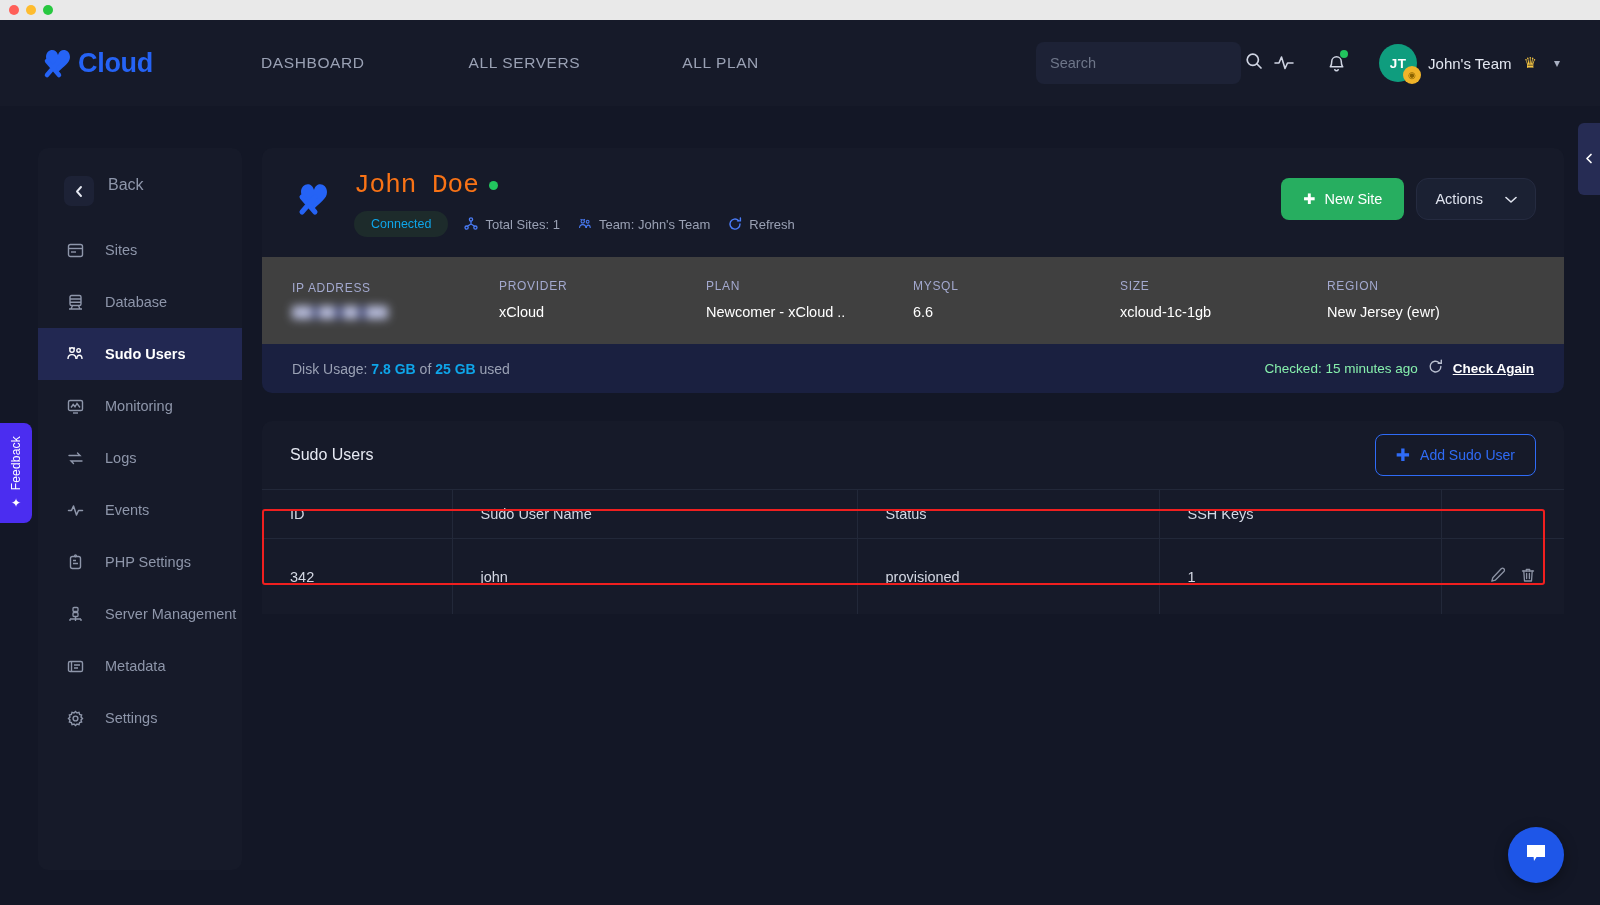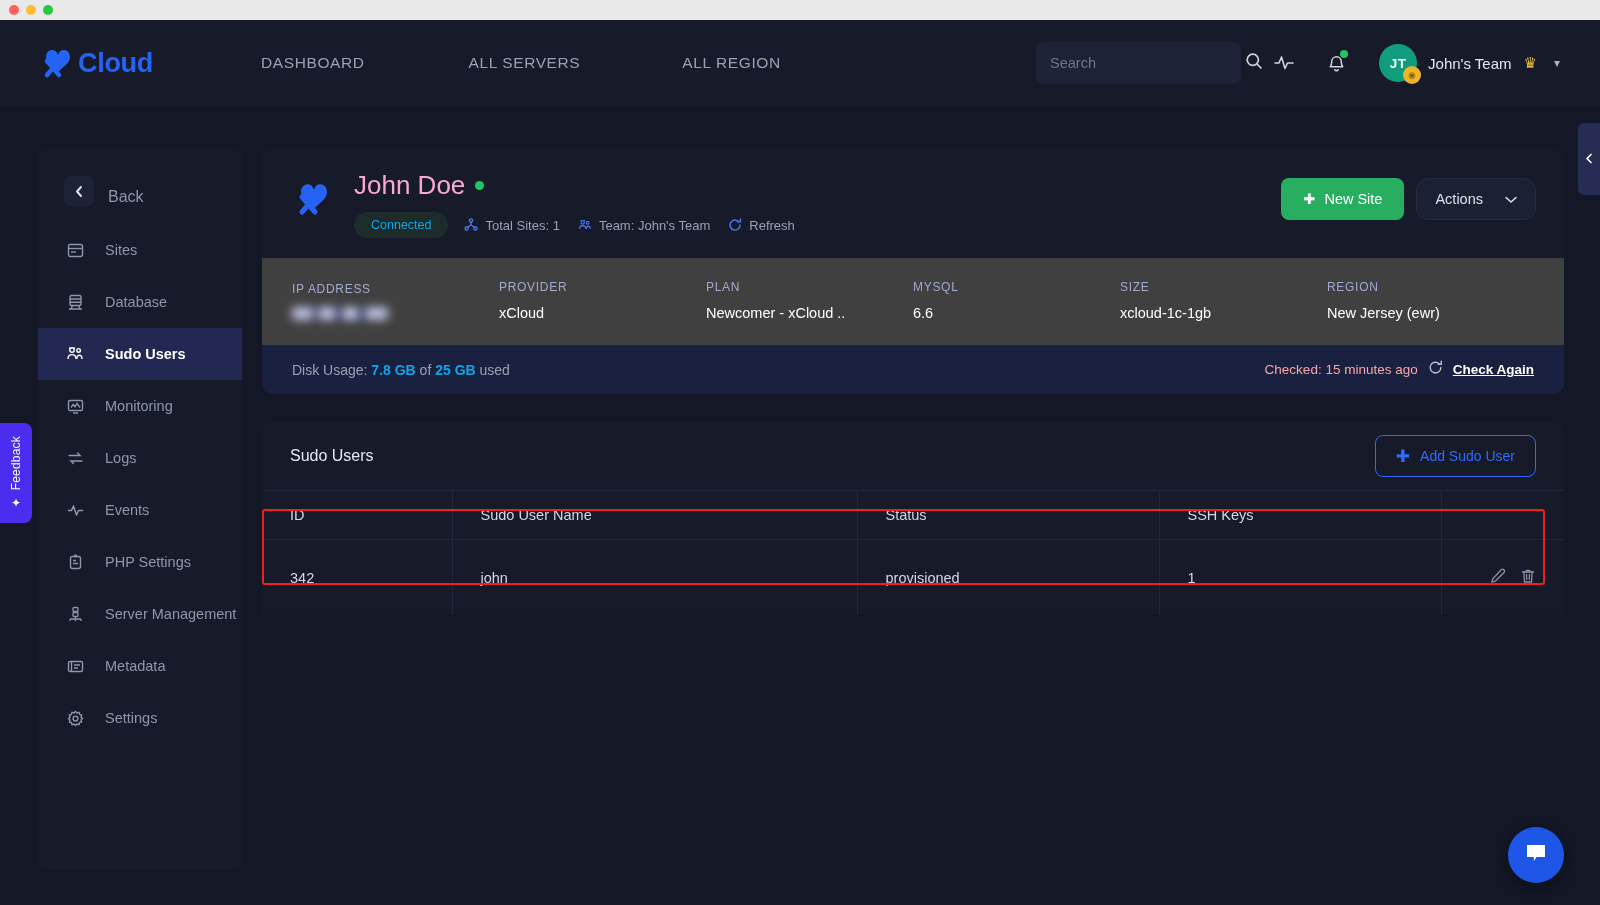--- a/index.html
+++ b/index.html
@@ -108,21 +108,21 @@
   
   .sidebar {
     width: 204px; margin-left: 38px;
     background: #161a29;
     border-radius: 10px;
     padding: 10px 0 22px 0;
     flex-shrink: 0;
     height: 722px;
   }
   .back-row {
-    display: flex; align-items: flex-end; gap: 14px;
+    display: flex; align-items: flex-start; gap: 14px;
     padding: 18px 0 18px 26px; cursor: pointer;
   }
   .back-sq {
     width: 30px; height: 30px; border-radius: 7px;
     background: #1d2236;
     display: flex; align-items: center; justify-content: center;
   }
   .back-label { color: #8e96aa; font-size: 16px; }
   .side-item {
     display: flex; align-items: center; gap: 21px;
@@ -145,21 +145,21 @@
 
   .server-head {
     background: #161a29;
     border-radius: 10px 10px 0 0;
     padding: 22px 28px 20px 30px;
     display: flex; align-items: flex-start;
   }
   .srv-logo { width: 44px; height: 42px; margin-top: 8px; flex-shrink: 0; }
   .srv-info { margin-left: 18px; }
   .srv-title-row { display: flex; align-items: center; gap: 10px; }
-  .srv-title { color: #f9a8d4; font-size: 26px; font-weight: normal; }
+  .srv-title { color: #f97316; font-size: 26px; font-weight: normal; font-family: Liberation Mono, monospace; }
   .online-dot { width: 9px; height: 9px; border-radius: 50%; background: #22c55e; }
   .srv-meta {
     display: flex; align-items: center; gap: 0; margin-top: 11px;
   }
   .pill-connected {
     background: #1d2b2b; color: #0ea5e9;
     font-size: 12.5px; padding: 6px 17px; border-radius: 20px;
     margin-right: 16px;
   }
   .meta-item {
@@ -208,21 +208,21 @@
   
   .disk-strip {
     background: #1a2040;
     border-radius: 0 0 10px 10px;
     padding: 15px 30px;
     display: flex; align-items: center;
   }
   .disk-text { color: #9aa1b4; font-size: 14px; }
   .disk-text b { color: #0ea5e9; font-weight: bold; }
   .disk-right { margin-left: auto; display: flex; align-items: center; gap: 10px; }
-  .checked-text { color: #fca5a5; font-size: 13.5px; }
+  .checked-text { color: #86efac; font-size: 13.5px; }
   .check-again {
     color: #ffffff; font-size: 13.5px; font-weight: bold;
     text-decoration: underline; cursor: pointer;
   }
 
   
   .card {
     margin-top: 28px;
     background: #161a29;
     border-radius: 10px;
@@ -335,21 +335,21 @@
           <path d="M9 17 L21 31 M21 17 L9 31" stroke="#2563f5" stroke-width="4.5" stroke-linecap="round" fill="none"></path>
           <path d="M8 13 C8 5, 18 3, 20 11 C22 3, 32 5, 32 13 C32 19, 26 22, 20 28 C14 22, 8 19, 8 13 Z" fill="#161a29" opacity="0"></path>
         </svg>
       </span>
       <span class="brand-text">Cloud</span>
     </div>
 
     <nav class="nav-links">
       <span class="nav-link">DASHBOARD</span>
       <span class="nav-link">ALL SERVERS</span>
-      <span class="nav-link">ALL REGION</span>
+      <span class="nav-link">ALL PLAN</span>
     </nav>
 
     <div class="topnav-right">
       <div class="search-box">
         <input class="search-input" placeholder="Search" style="">
         <span>
           <svg width="18" height="18" viewBox="0 0 18 18" fill="none" stroke="#cfd4e2" stroke-width="1.7">
             <circle cx="7.8" cy="7.8" r="5.6"></circle>
               <path d="M12 12 L16 16" stroke-linecap="round"></path>
           </svg>

